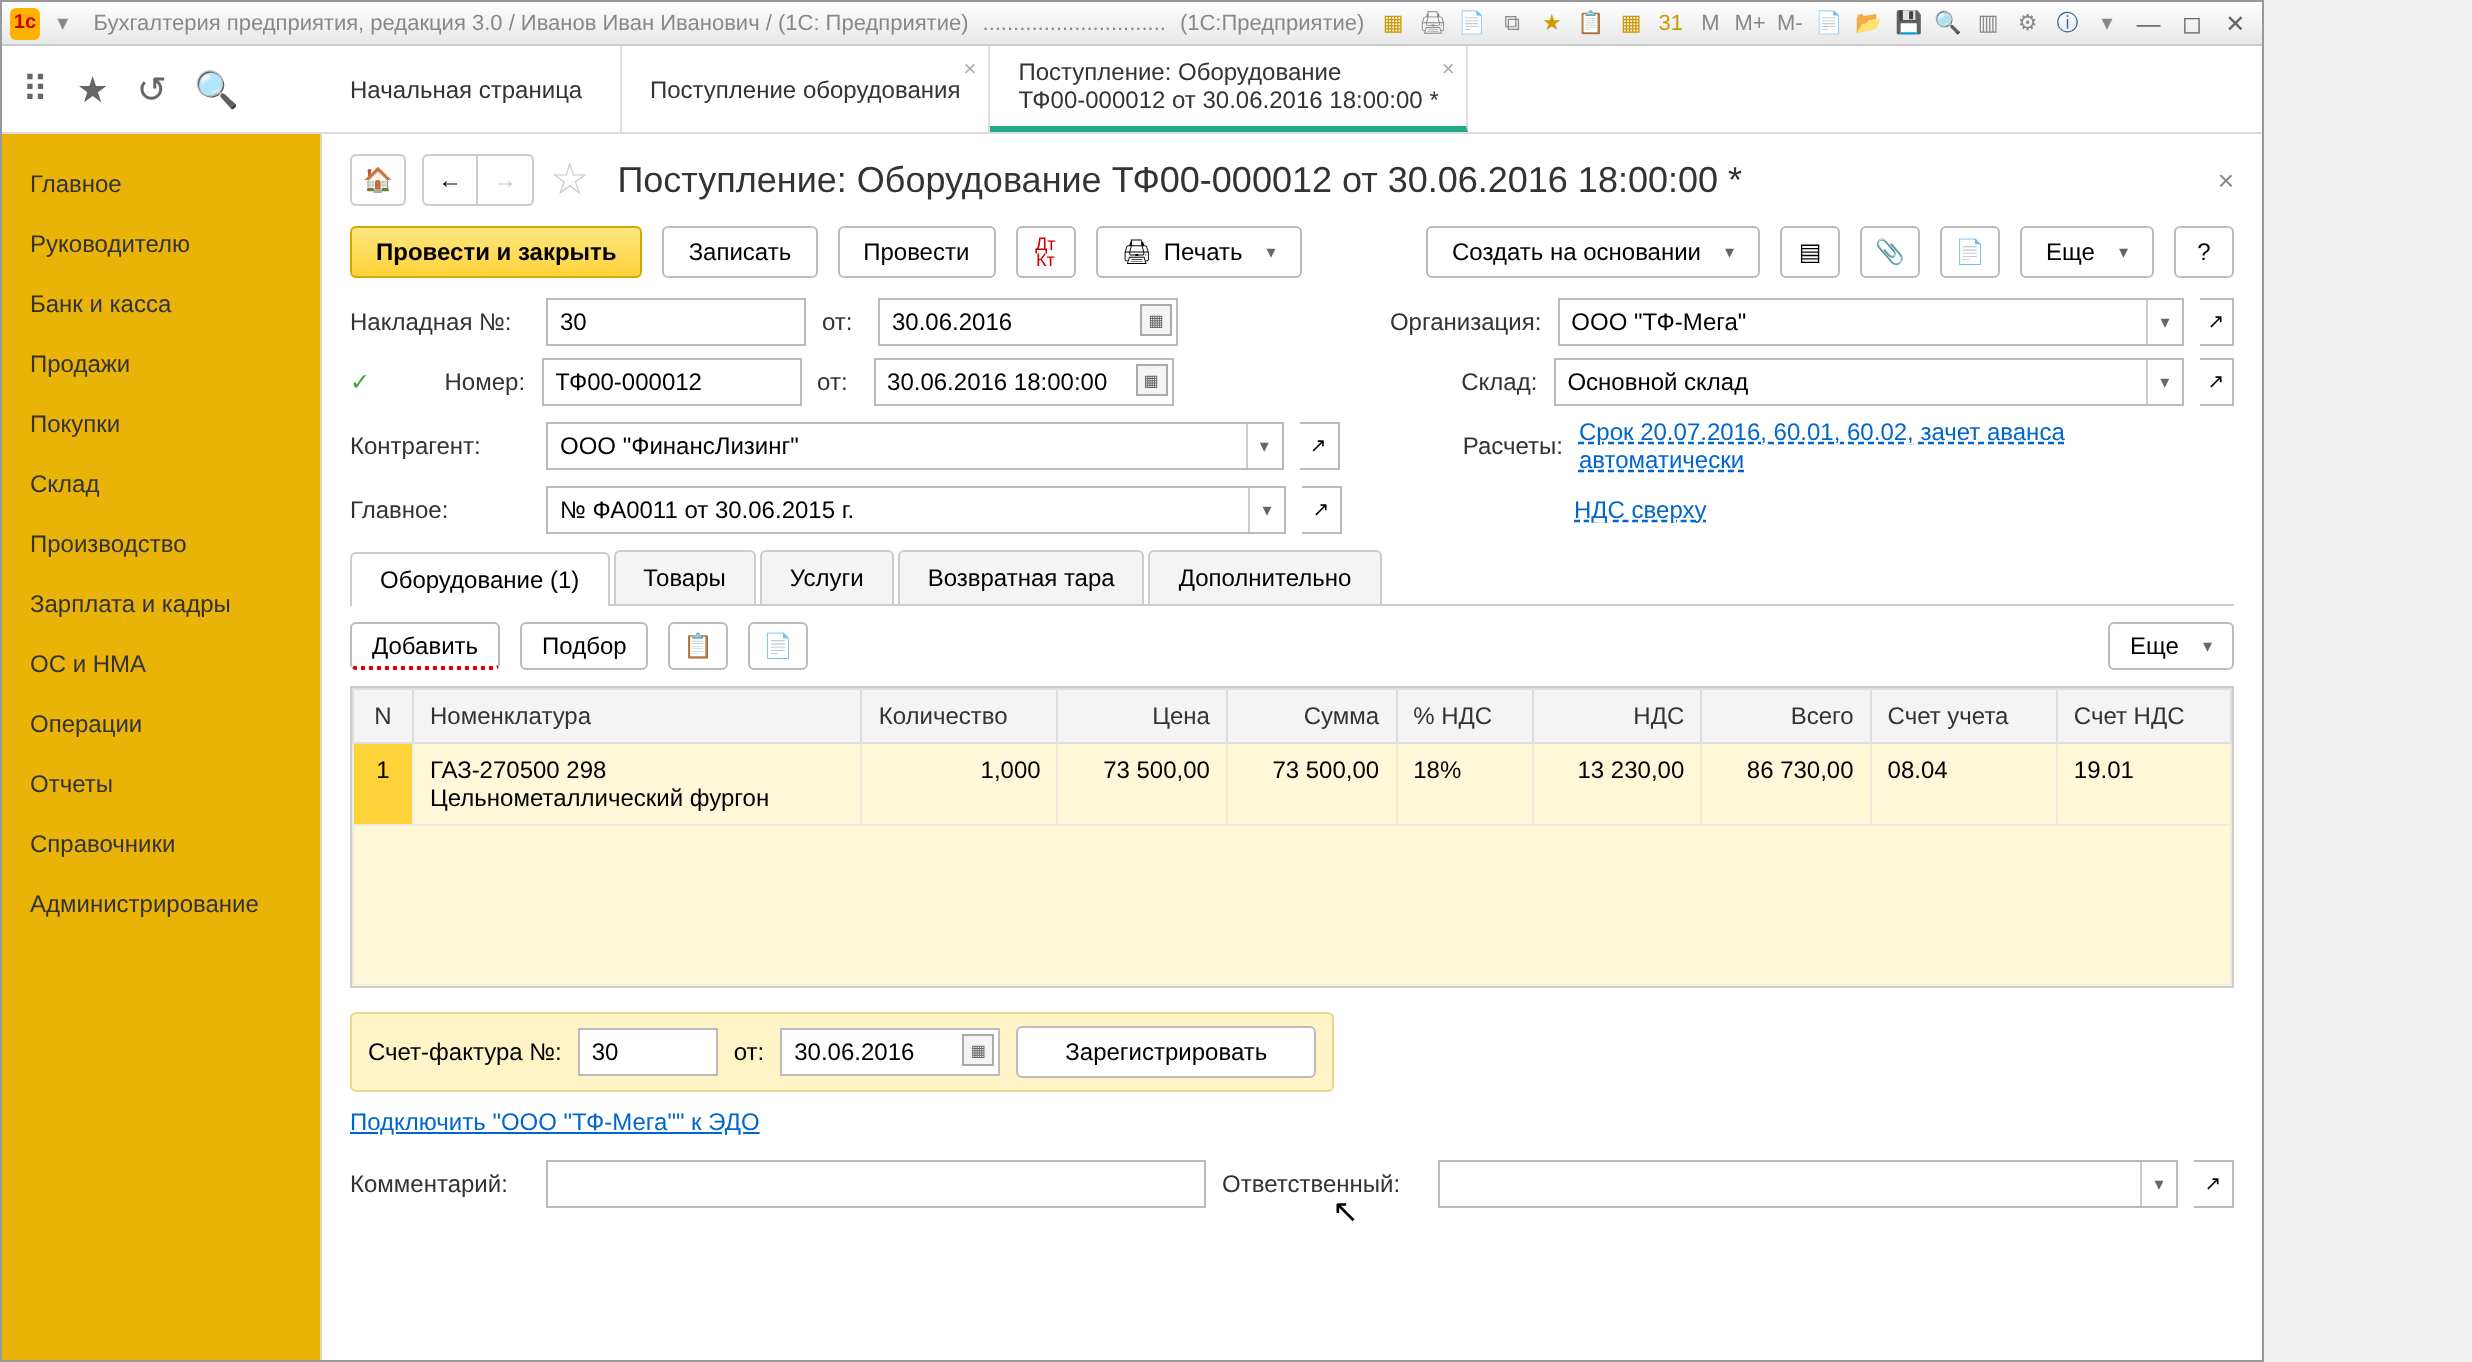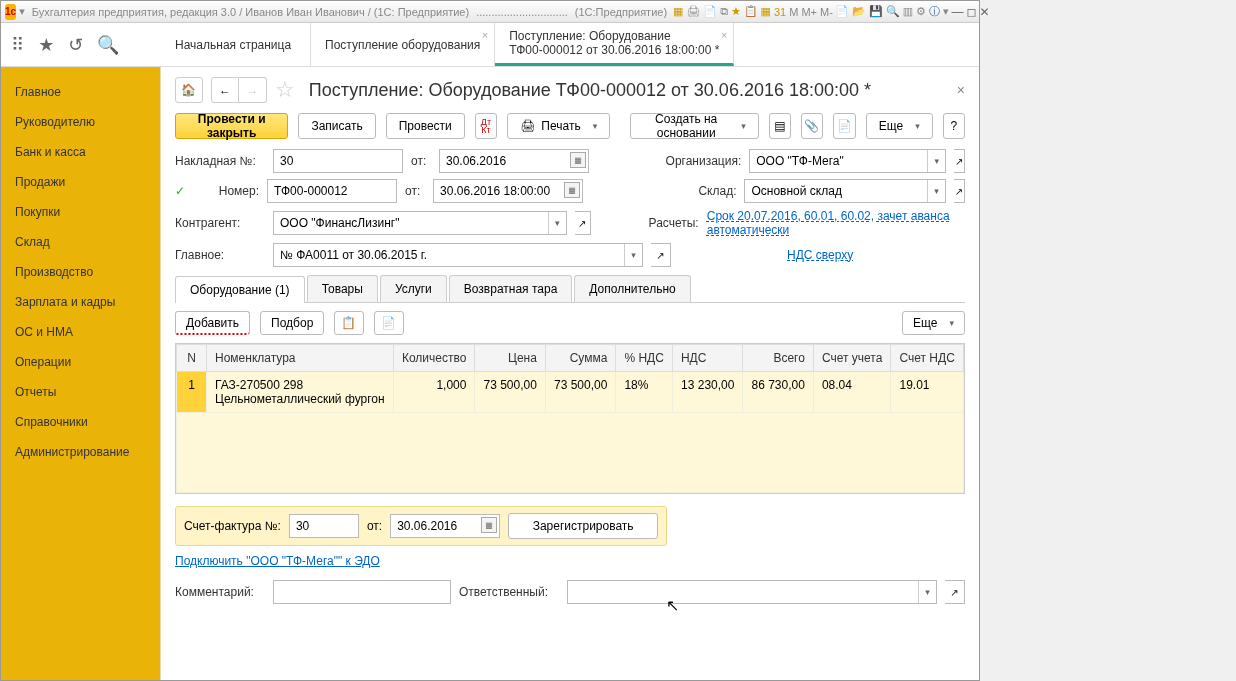--- a/index.html
+++ b/index.html
@@ -1,17 +1,17 @@
 <!DOCTYPE html>
 <html><head>
 <meta charset="utf-8">
 <style>
 *{box-sizing:border-box;margin:0;padding:0;font-family:Arial,sans-serif;font-size:12px}
 body{background:#f0f0f0;overflow:hidden}
-.window{width:980px;height:681px;background:#fff;border:1px solid #999;display:flex;flex-direction:column}
+.window{width:1132px;height:681px;background:#fff;border:1px solid #999;display:flex;flex-direction:column}
 .titlebar{height:22px;background:linear-gradient(#fefefe,#e8e8e8);border-bottom:1px solid #ccc;display:flex;align-items:center;padding:0 4px;gap:3px}
 .titlebar .ico{width:16px;height:16px;border-radius:3px;display:inline-flex;align-items:center;justify-content:center;font-size:10px}
 .ic-1c{background:#ffb300;color:#c00;font-weight:bold}
 .titlebar-text{color:#888;font-size:11px;margin-left:4px;flex:0 0 auto}
 .titlebar-spacer{flex:1}
 .tool-ico{width:18px;height:16px;display:inline-flex;align-items:center;justify-content:center;color:#888;font-size:11px;cursor:pointer}
 .tool-ico.gold{color:#c90}
 .tool-ico.blue{color:#369}
 .win-ctrl{width:20px;height:14px;display:inline-flex;align-items:center;justify-content:center;color:#666;cursor:pointer}
 .tabbar{height:44px;background:#fff;border-bottom:1px solid #ddd;display:flex;align-items:stretch}
@@ -257,25 +257,25 @@
             <span>Еще</span>
           </button>
       </div>
 
       <div class="table-wrap">
         <table class="tbl">
           <thead>
             <tr>
               <th style="width:30px;text-align:center">N</th>
               <th>Номенклатура</th>
-              <th style="text-align:center">Количество</th>
+              <th style="text-align:left">Количество</th>
               <th style="text-align:right">Цена</th>
               <th style="text-align:right">Сумма</th>
               <th>% НДС</th>
-              <th style="text-align:left">НДС</th>
+              <th style="text-align:right">НДС</th>
               <th style="text-align:right">Всего</th>
               <th>Счет учета</th>
               <th>Счет НДС</th>
             </tr>
           </thead>
           <tbody>
             <tr>
               <td class="num-col">1</td>
               <td><span>ГАЗ-270500 298</span><br><span>Цельнометаллический фургон</span></td>
               <td class="r">1,000</td>

